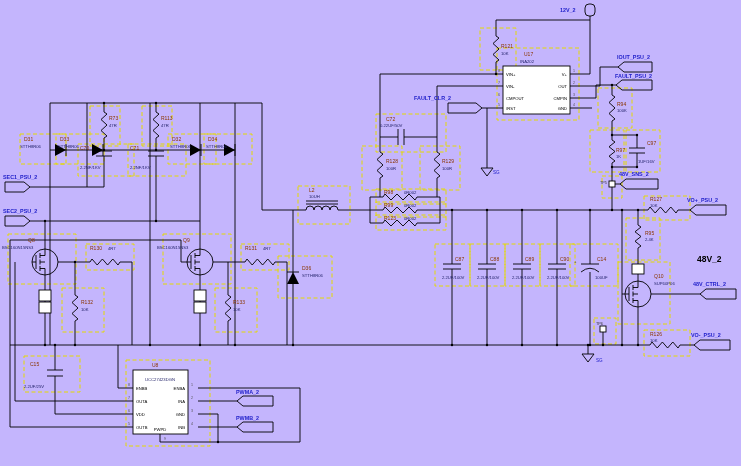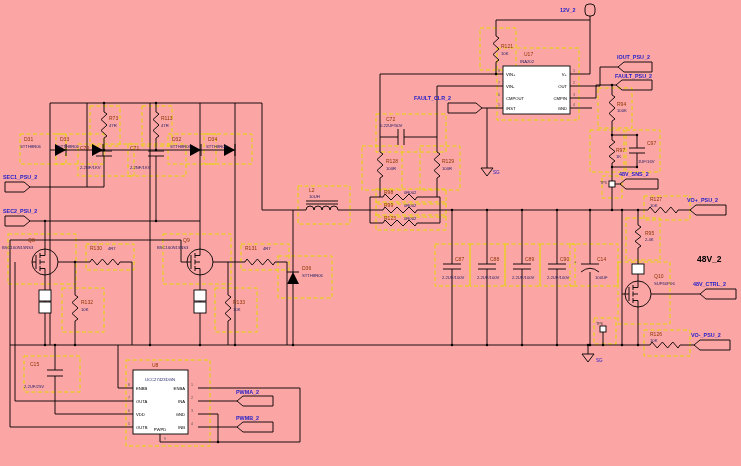--- a/index.html
+++ b/index.html
@@ -1,16 +1,16 @@
 <!DOCTYPE html>
 <html><head>
 <meta charset="utf-8">
 <style>
   html,body{margin:0;padding:0;background:#fff;}
-  #stage{position:relative;width:741px;height:466px;background:#fca5a5;overflow:hidden;}
+  #stage{position:relative;width:741px;height:466px;background:#c4b5fd;overflow:hidden;}
   svg{position:absolute;left:0;top:0;}
   svg text{font-family:"Liberation Sans",sans-serif;}
   .rf{font-size:5px;fill:#8a3500;}
   .vl{font-size:4.2px;fill:#1f1f66;}
   .pn{font-size:4.2px;fill:#000;}
   .pm{font-size:3.6px;fill:#555;}
   .nl{font-size:5.4px;fill:#1d1dc9;font-weight:bold;}
   .sg{font-size:4.6px;fill:#1d1dc9;}
   .big{font-size:8.5px;fill:#000;font-weight:600;}
   .tp{font-size:3.8px;fill:#333;}

